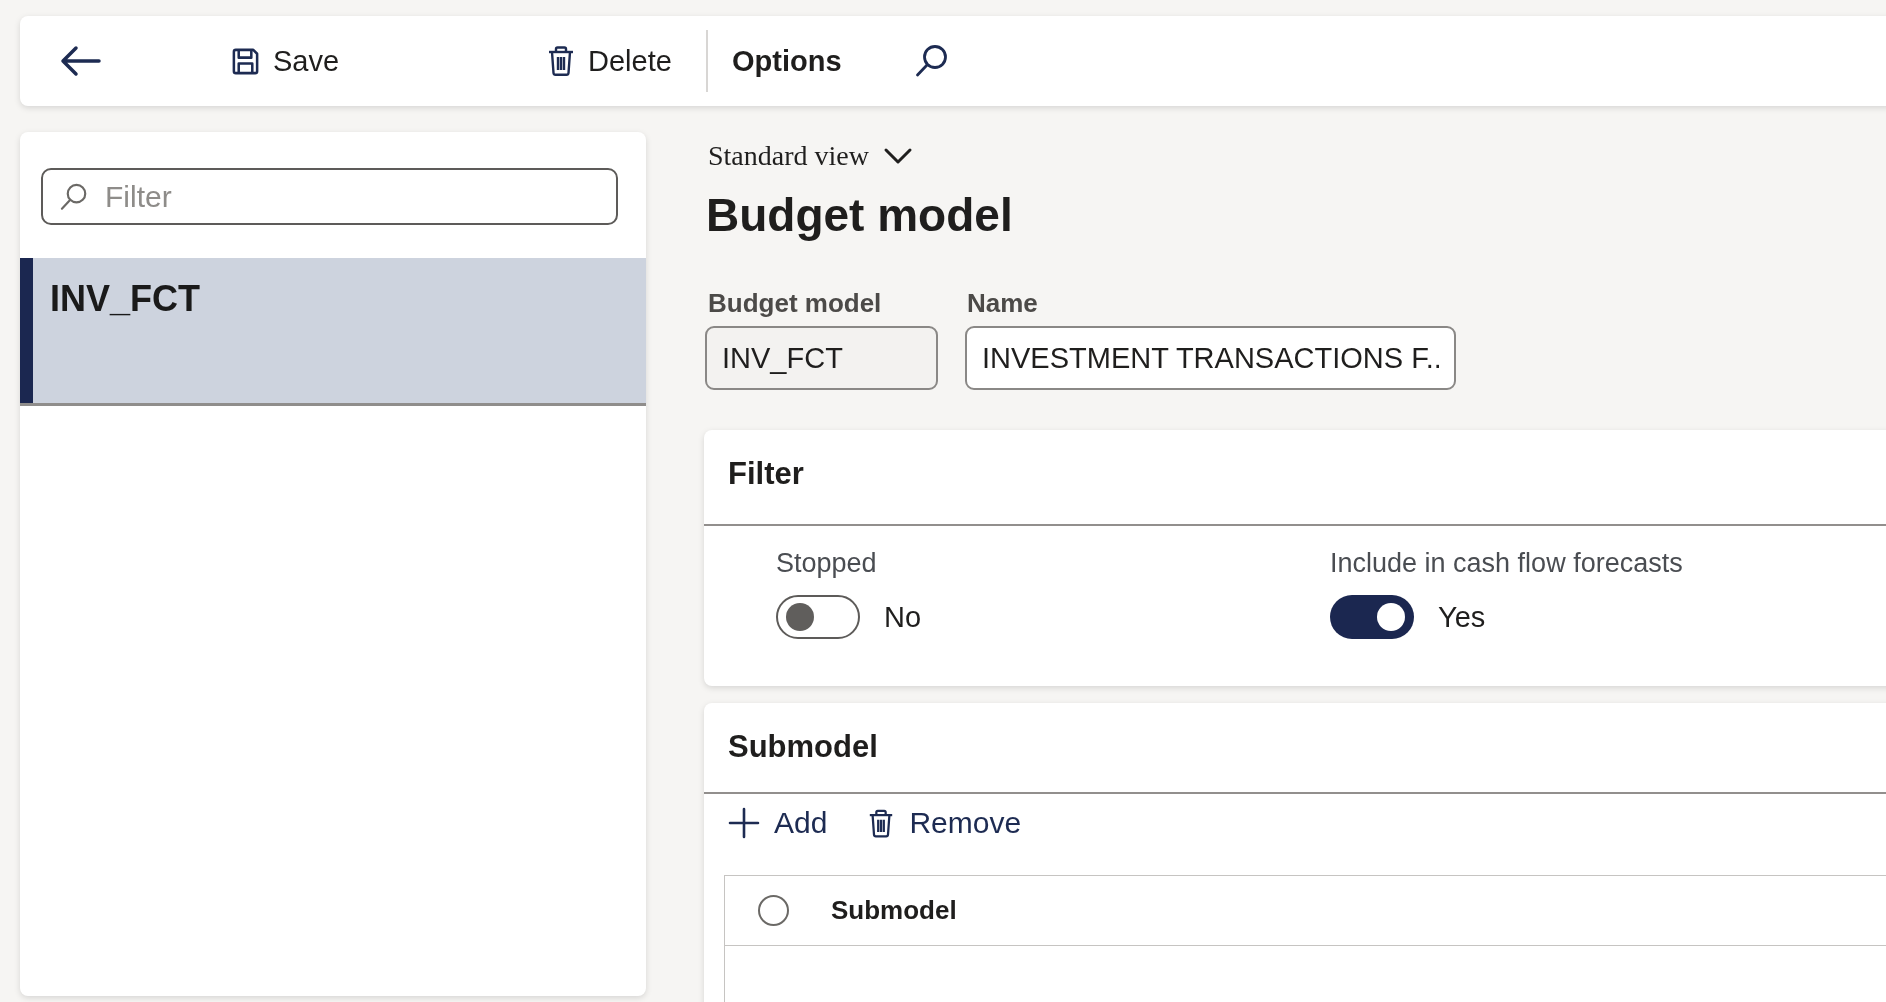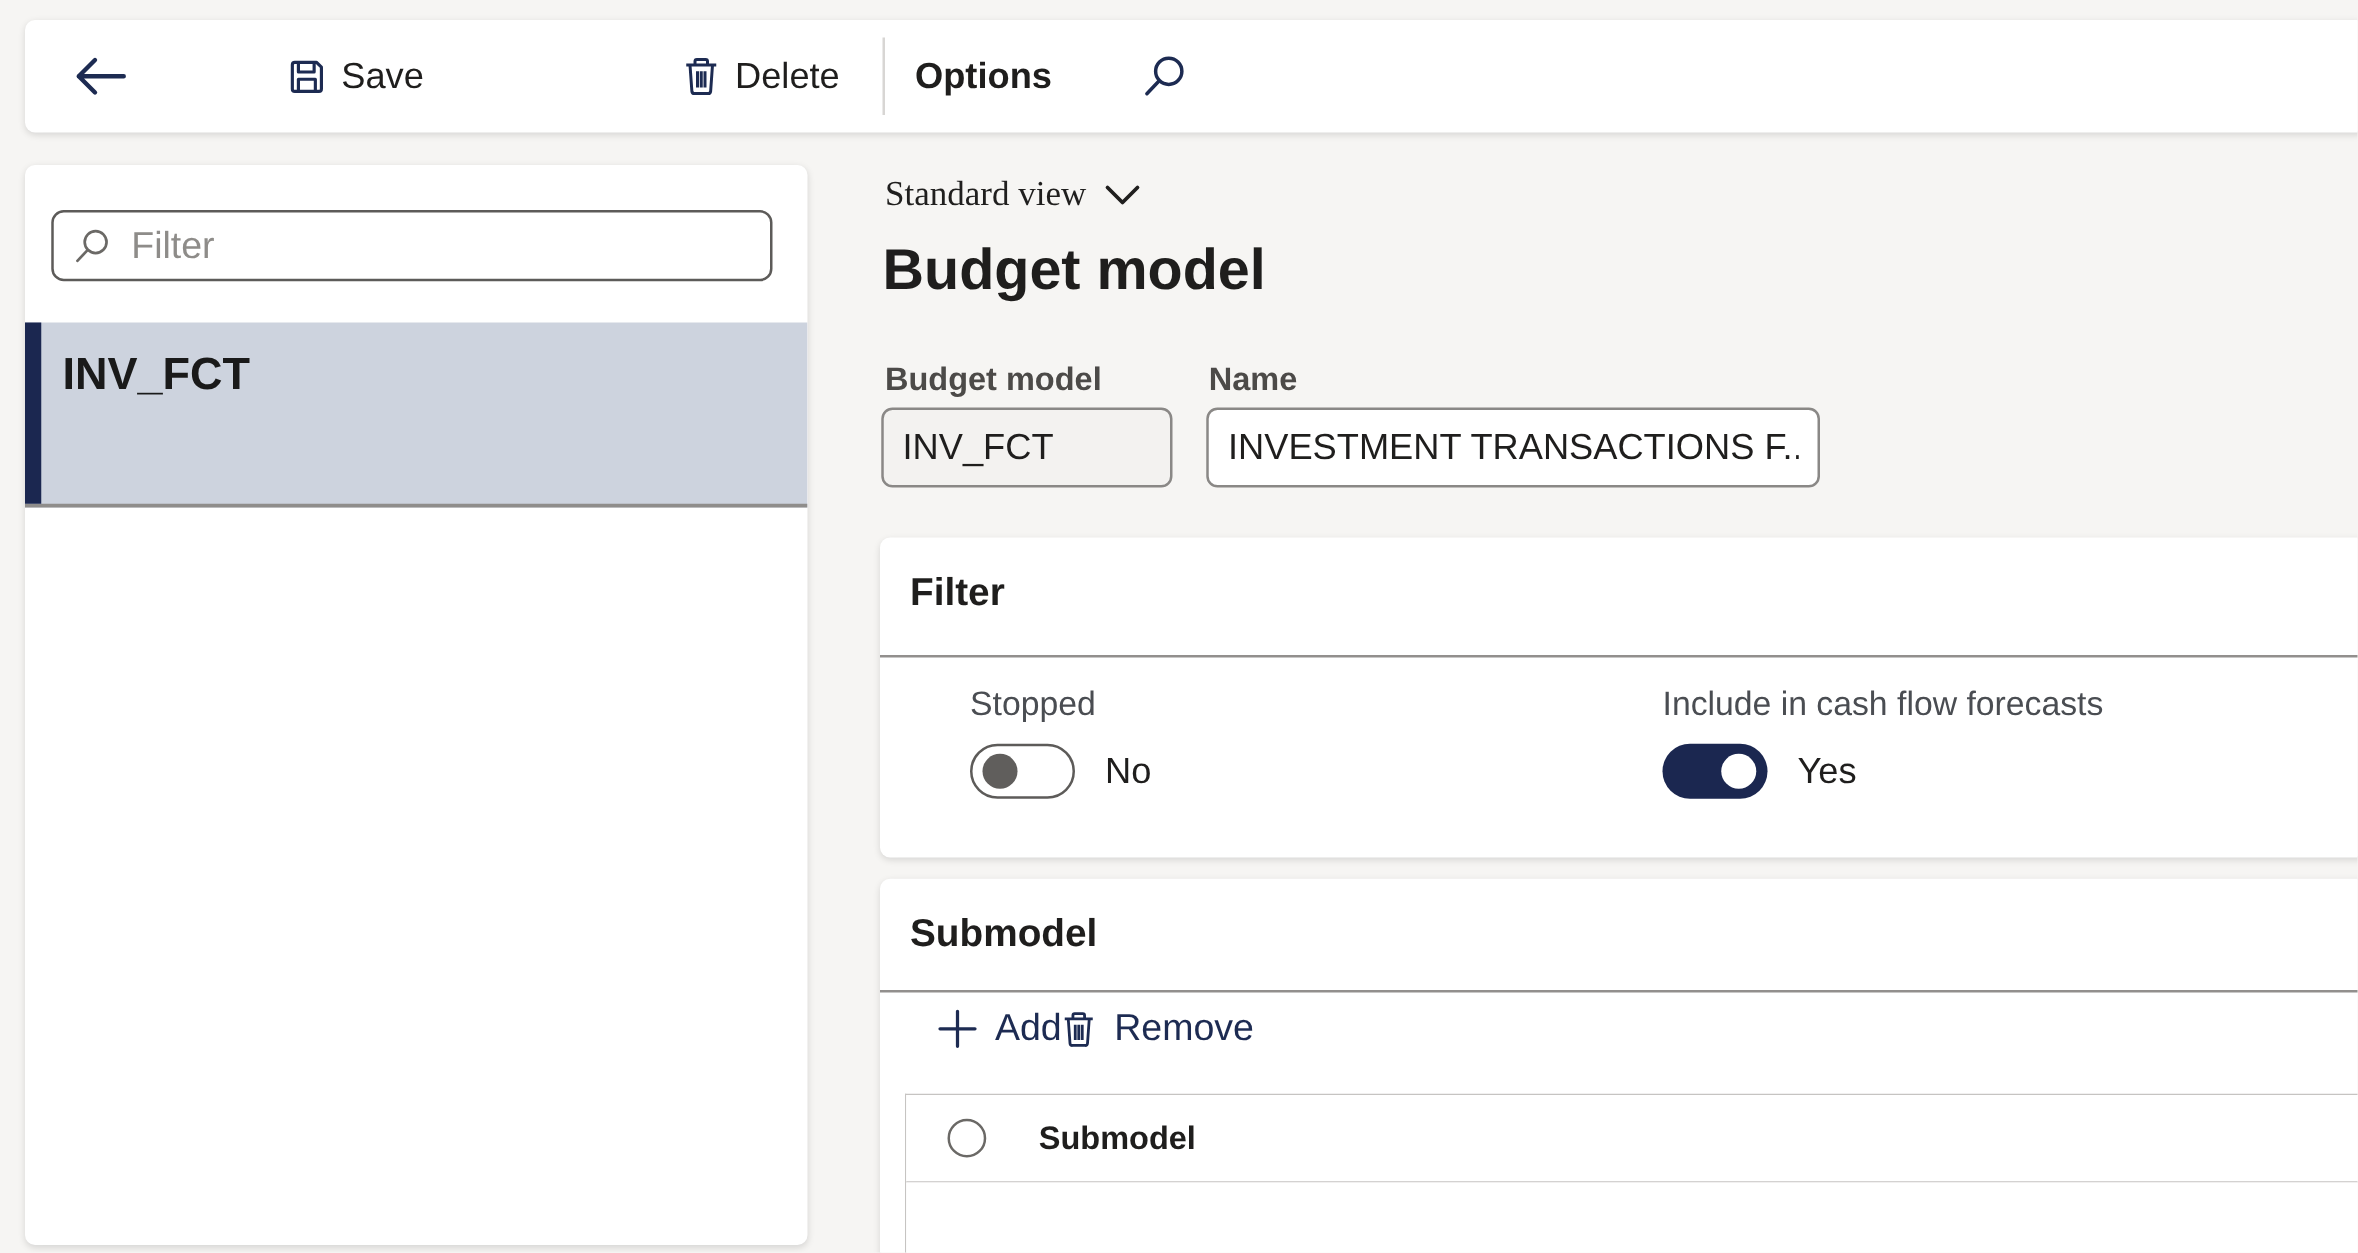--- a/index.html
+++ b/index.html
@@ -96,21 +96,21 @@
   .tf-1 { left:24px;margin-left:48px; } .tf-2 { left:626px; }
   .toggle-label { font-size:27px; color:#4a4d52; display:block; }
   .toggle-row { display:flex; align-items:center; gap:24px; margin-top:16px; }
   .toggle { position:relative; width:84px; height:44px; border-radius:22px; cursor:pointer; }
   .toggle.off { background:#fff; border:2px solid #5d5b59; }
   .toggle.off .knob { position:absolute; left:8px; top:6px; width:28px; height:28px; border-radius:50%; background:#605e5c; }
   .toggle.on { background:#1b2750; }
   .toggle.on .knob { position:absolute; right:9px; top:8px; width:28px; height:28px; border-radius:50%; background:#ffffff; }
   .toggle-state { font-size:29px; color:#1f1e1d; }
 
-  .grid-actions { position:absolute; left:46px; top:103px; display:flex; align-items:center; }
+  .grid-actions { position:absolute; left:24px; top:103px; display:flex; align-items:center; gap:40px; }
   .grid-btn {
     display:flex; align-items:center; gap:14px;
     background:none; border:none; cursor:pointer;
     font-family:inherit; font-size:30px; color:#1d2b52;
   }
   .grid { position:absolute; left:20px; top:172px; right:0; bottom:0;
           border-top:1px solid #c6c4c2; border-left:1px solid #c6c4c2; }
   .grid-header { height:70px; border-bottom:1px solid #c6c4c2; display:flex; align-items:center; background:#fff; }
   .radio { width:31px; height:31px; border:2px solid #6b6966; border-radius:50%; background:#fff; margin-left:33px; cursor:pointer; flex:0 0 auto; }
   .col-header { margin-left:42px; font-size:26px; font-weight:700; color:#1f1e1d; }

